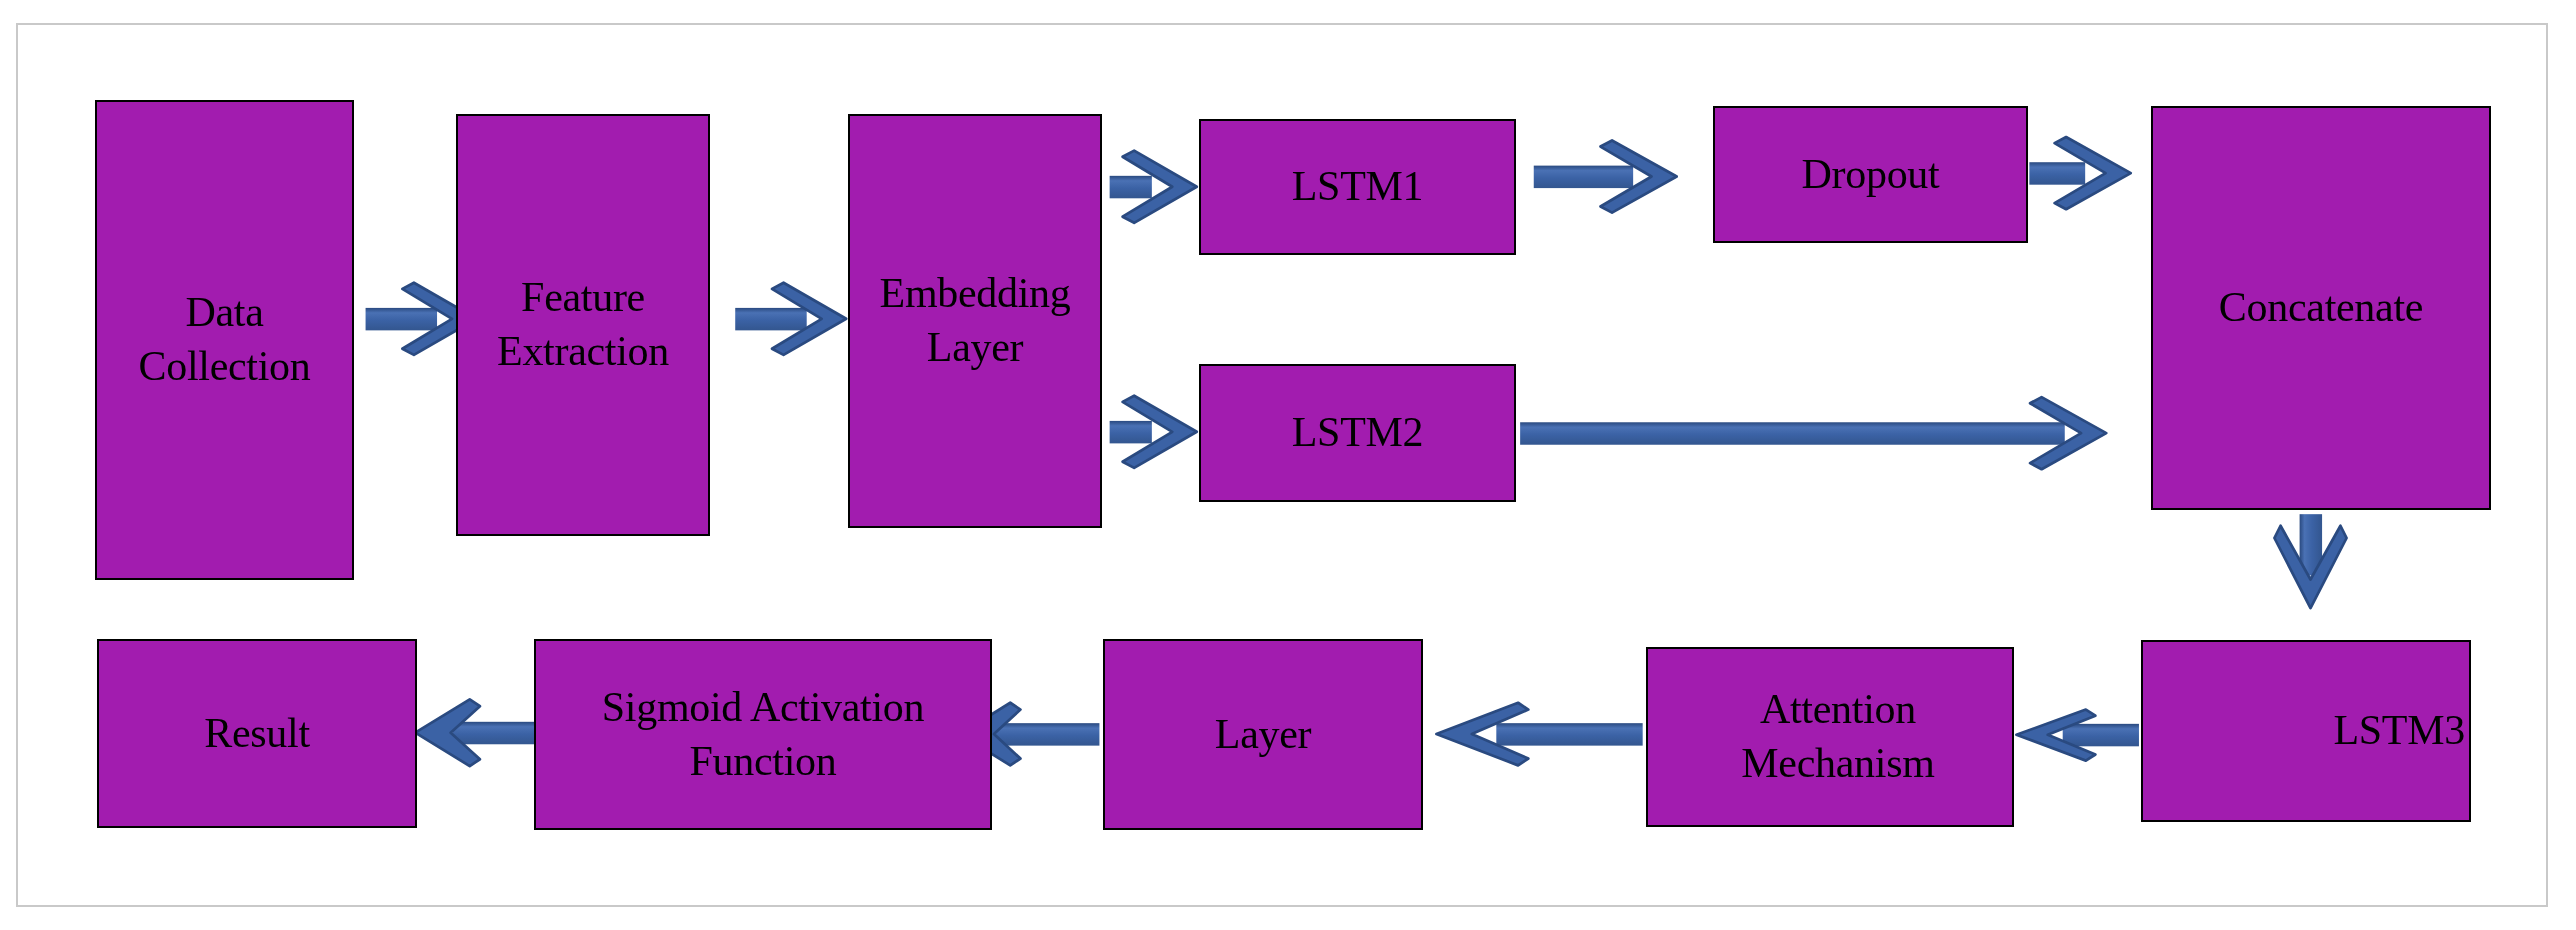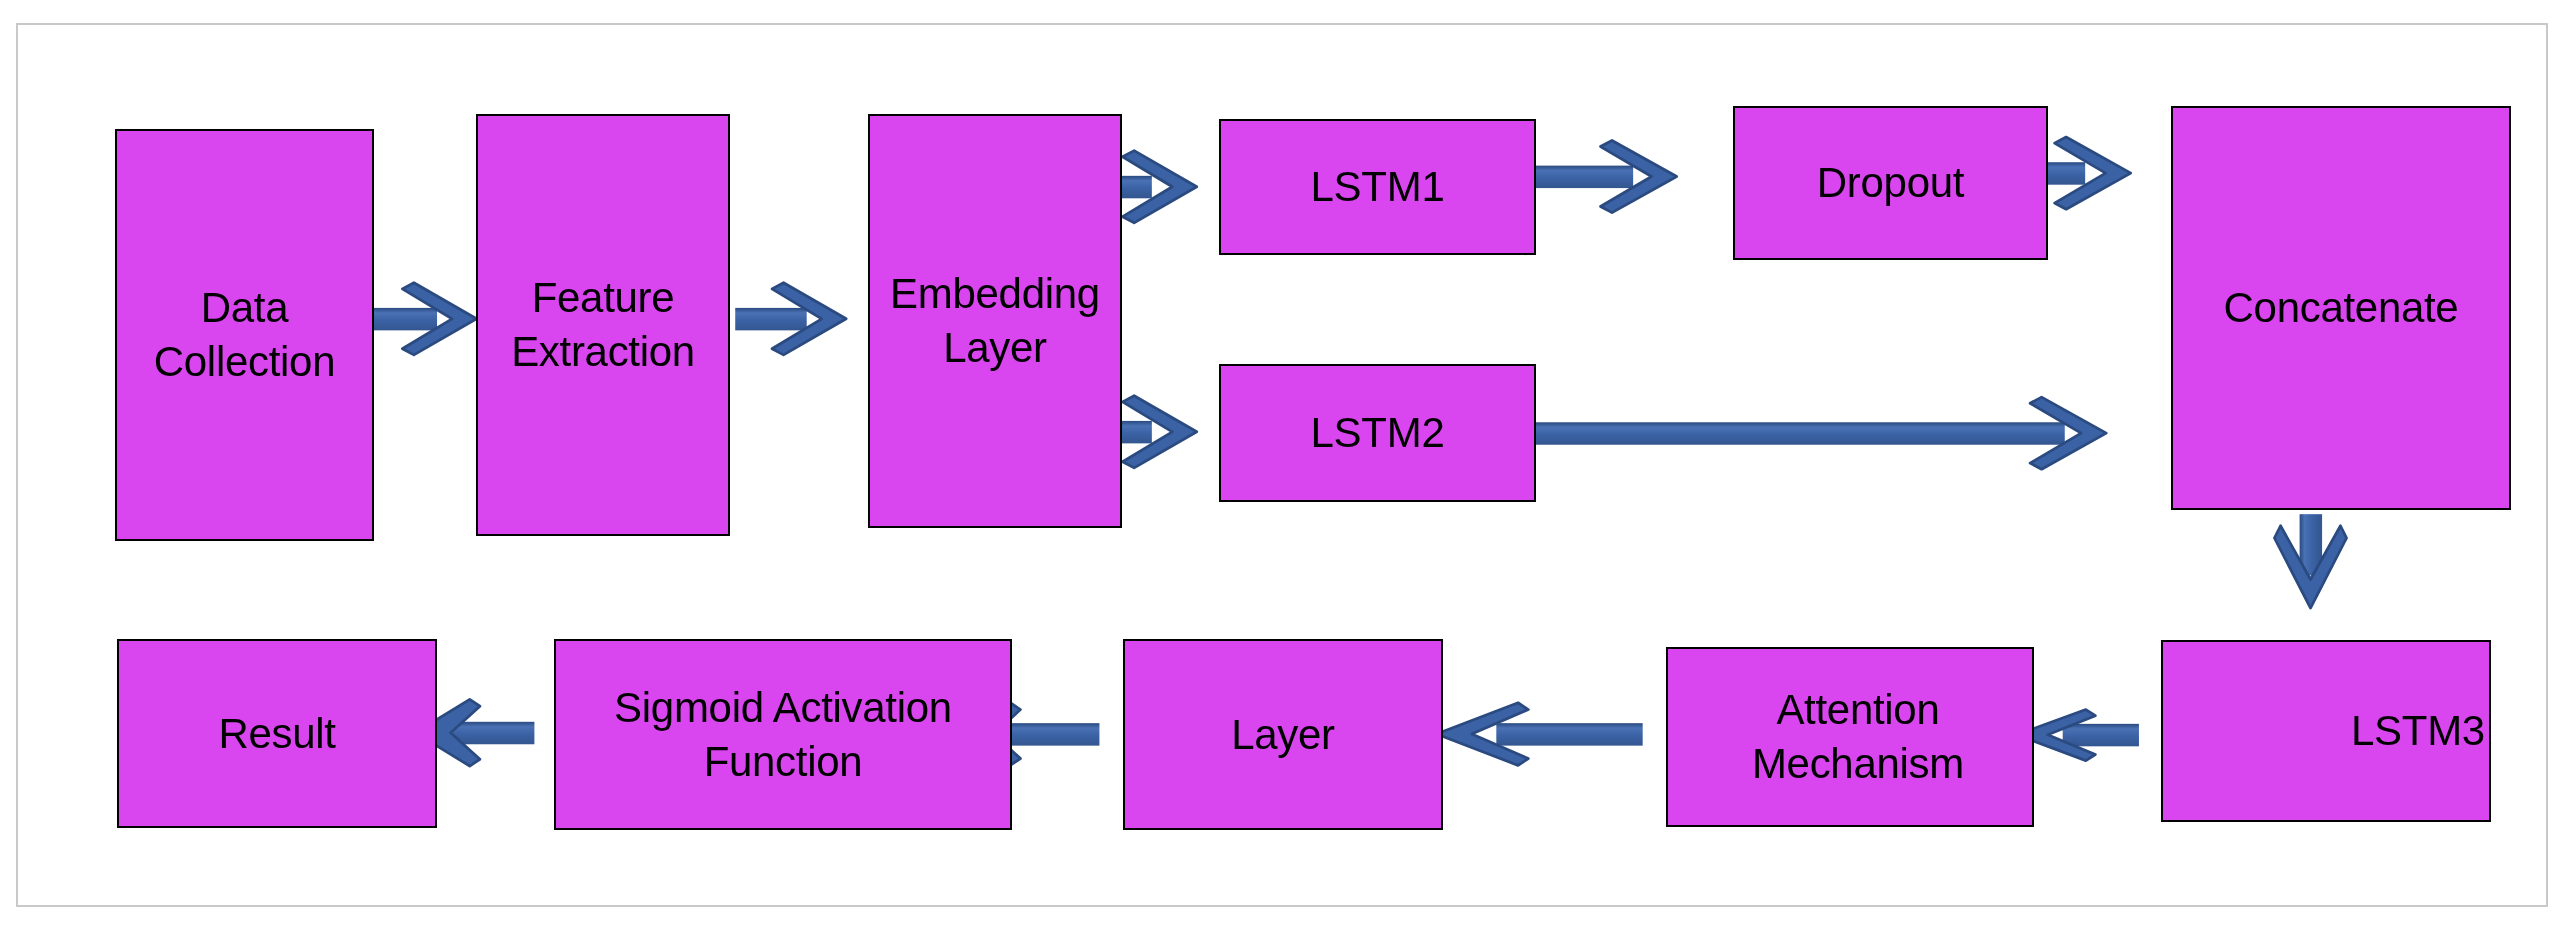--- a/index.html
+++ b/index.html
@@ -26,35 +26,34 @@
     width: 2532px;
     height: 884px;
     border: 2px solid #c9c9c9;
     background: #ffffff;
     box-sizing: border-box;
   }
   .node {
     position: absolute;
     box-sizing: border-box;
     border: 2px solid #000000;
-    background: #d946ef;
+    background: #a21caf;
     display: flex;
     align-items: center;
     justify-content: center;
     text-align: center;
     color: #000000;
-    font-family: Liberation Sans, sans-serif;
+    font-family: Liberation Serif, serif;
     font-size: 42px;
     line-height: 1.28;
     font-weight: 400;
     letter-spacing: -0.3px;
     padding: 0 4.1px;
     white-space: pre-line;
     user-select: none;
-    margin-left: 20px;
   }
   .node-label {
     display: block;
     width: 100%;
     white-space: pre-line;
   }
   
   .arrow-svg {
     position: absolute;
     overflow: visible;
@@ -137,40 +136,40 @@
       <rect x="1455" y="1062" width="160" height="33" fill="url(#shaftGrad)"></rect>
       <polygon points="1484,1032 1410,1078 1484,1124 1499,1114 1460,1078 1499,1042" fill="#3b62a5" stroke="#2a4a80" stroke-width="4" stroke-linejoin="round"></polygon>
     </g>
 
     <g>
       <rect x="665" y="1060" width="120" height="33" fill="url(#shaftGrad)"></rect>
       <polygon points="690,1027 610,1076 690,1125 705,1115 662,1076 705,1037" fill="#3b62a5" stroke="#2a4a80" stroke-width="4" stroke-linejoin="round"></polygon>
     </g>
   </svg>
 
-  <div class="node" style="left:95px; top:129px; width:259px; height:412px;">
+  <div class="node" style="left:95px; top:100px; width:259px; height:480px;">
     <span class="node-label">Data
 Collection</span>
   </div>
 
   <div class="node" style="left:456px; top:114px; width:254px; height:422px;text-align:center;">
     <span class="node-label">Feature
 Extraction</span>
   </div>
 
   <div class="node" style="left:848px; top:114px; width:254px; height:414px;">
     <span class="node-label">Embedding
 Layer</span>
   </div>
 
   <div class="node" style="left:1199px; top:119px; width:317px; height:136px;">
     <span class="node-label">LSTM1</span>
   </div>
 
-  <div class="node" style="left:1713px; top:106px; width:315px; height:154px;">
+  <div class="node" style="left:1713px; top:106px; width:315px; height:137px;">
     <span class="node-label">Dropout</span>
   </div>
 
   <div class="node" style="left:2151px; top:106px; width:340px; height:404px;">
     <span class="node-label">Concatenate</span>
   </div>
 
   <div class="node" style="left:1199px; top:364px; width:317px; height:138px;">
     <span class="node-label">LSTM2</span>
   </div>

